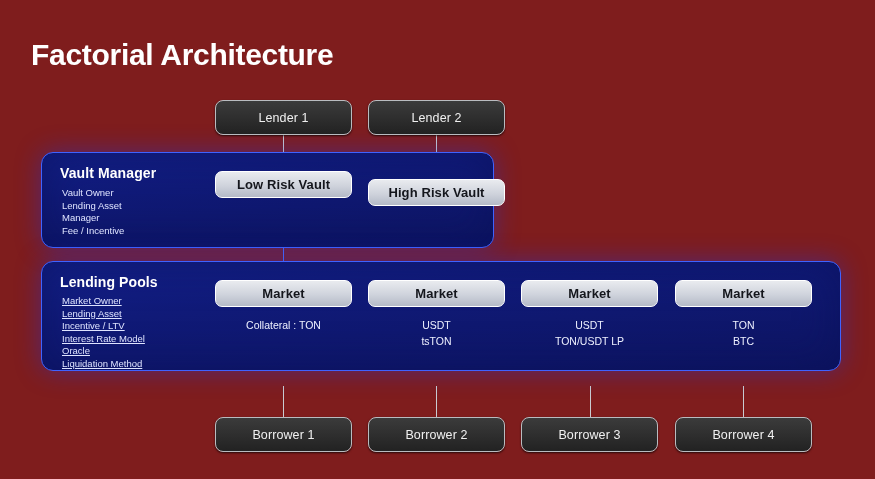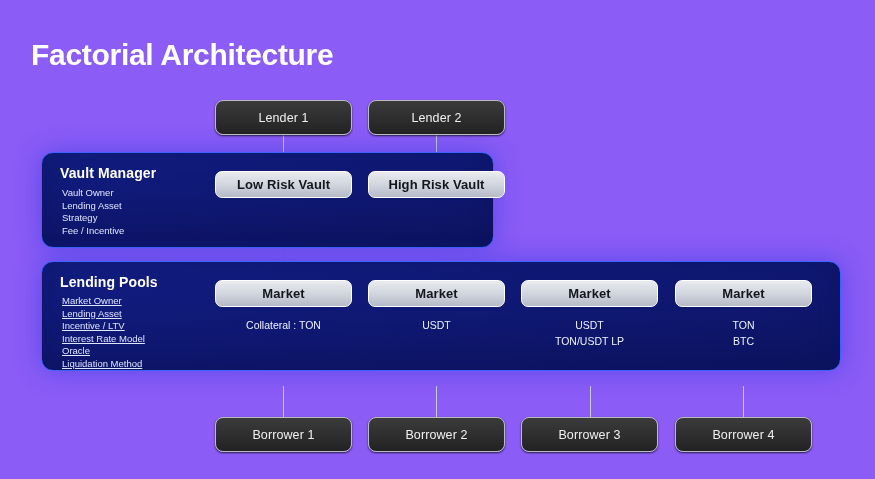--- a/index.html
+++ b/index.html
@@ -2,21 +2,21 @@
 <html><head>
 <meta charset="utf-8">
 <style>
   * { box-sizing: border-box; margin: 0; padding: 0; }
   html, body {
     width: 875px; height: 479px;
     background: #000000;
     font-family: "Liberation Sans", sans-serif;
     overflow: hidden;
   }
-  #stage { position: relative; width: 875px; height: 479px; background:#8b5cf6; }
+  #stage { position: relative; width: 875px; height: 479px; background:#7f1d1d; }
 
   
   .title {
     position: absolute; left: 31px; top: 38px;
     font-size: 30px; font-weight: 700; letter-spacing: -0.3px;
     color: #ffffff;
   }
 
   
   .node {
@@ -98,29 +98,29 @@
   </div>
 
   <div class="wire gray" style="left:283px; top:135px; height:20px;"></div>
   <div class="wire gray" style="left:436px; top:135px; height:20px;"></div>
 
   <div class="panel" style="left:41px; top:152px; width:453px; height:96px;">
     <div class="panel-title">Vault Manager</div>
     <ul class="panel-list" style="top:34px;">
       <li>Vault Owner</li>
       <li>Lending Asset</li>
-      <li>Strategy</li>
+      <li>Manager</li>
       <li>Fee / Incentive</li>
     </ul>
   </div>
 
   <div class="pill" style="left:215px; top:171px; width:137px;">
     <span>Low Risk Vault</span>
   </div>
-  <div class="pill" style="left:368px; top:171px; width:137px;">
+  <div class="pill" style="left:368px; top:179px; width:137px;">
     <span>High Risk Vault</span>
   </div>
 
   <div class="wire blue" style="left:283px; top:248px; height:14px;"></div>
 
   <div class="panel" style="left:41px; top:261px; width:800px; height:110px;">
     <div class="panel-title">Lending Pools</div>
     <ul class="panel-list" style="top:33px;text-decoration:underline;">
       <li>Market Owner</li>
       <li>Lending Asset</li>
@@ -142,20 +142,21 @@
   </div>
   <div class="pill" style="left:675px; top:280px; width:137px;">
     <span>Market</span>
   </div>
 
   <div class="mkt-caption" style="left:215px; top:317px; width:137px;">
     <div>Collateral : TON</div>
   </div>
   <div class="mkt-caption" style="left:368px; top:317px; width:137px;">
     <div>USDT</div>
+    <div>tsTON</div>
   </div>
   <div class="mkt-caption" style="left:521px; top:317px; width:137px;">
     <div>USDT</div>
     <div>TON/USDT LP</div>
   </div>
   <div class="mkt-caption" style="left:675px; top:317px; width:137px;">
     <div>TON</div>
     <div>BTC</div>
   </div>
 

